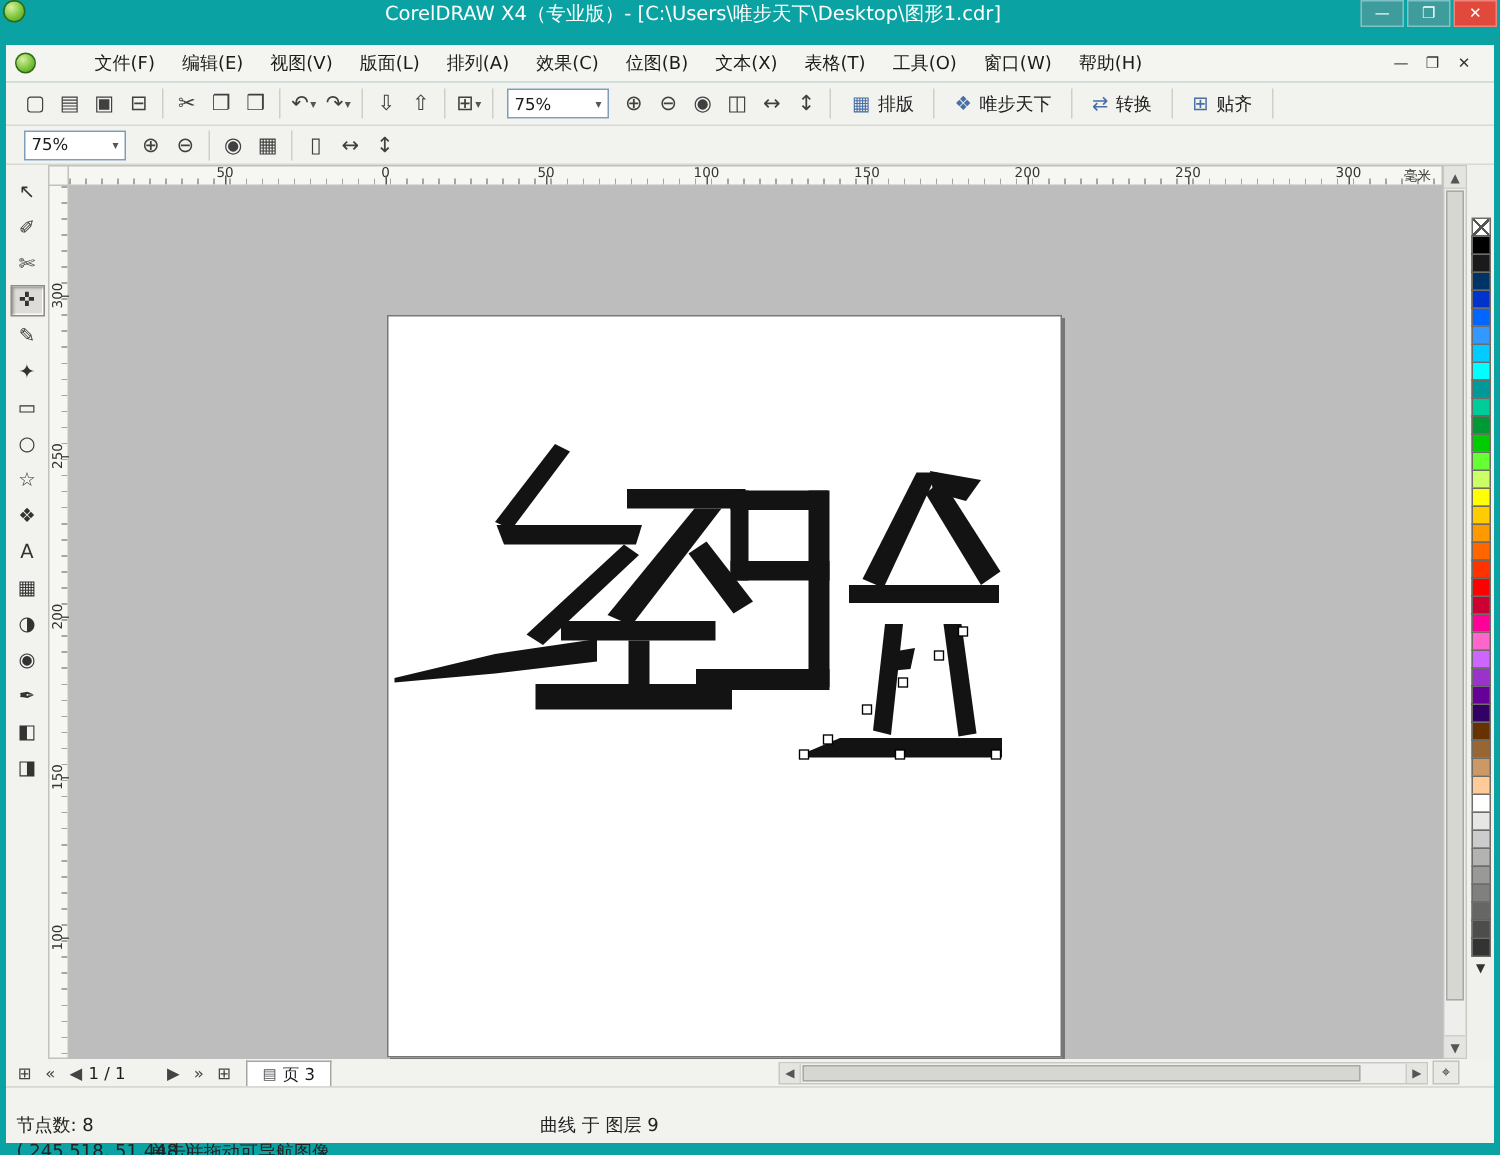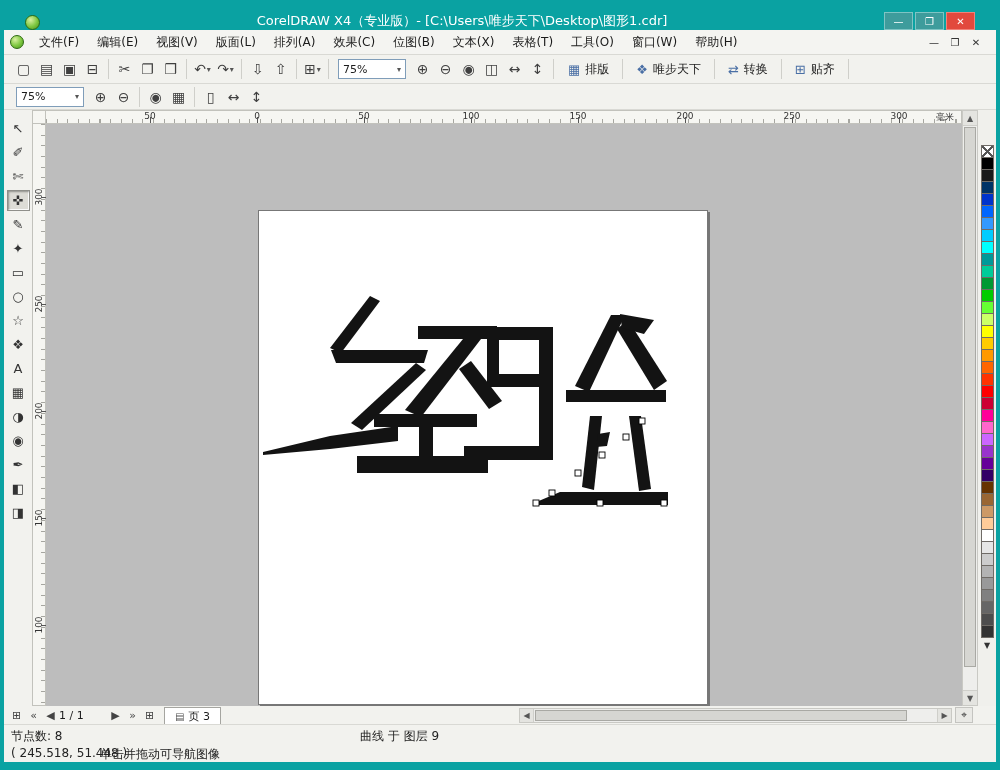--- a/index.html
+++ b/index.html
@@ -3,33 +3,33 @@
 <meta charset="utf-8">
 <style>
   * { box-sizing:border-box; margin:0; padding:0; }
   body { background:#444; }
   .win { position:relative; width:1000px; height:770px; background:#0aa2a2;
          font-family:"DejaVu Sans","Liberation Sans",sans-serif; font-size:12px;
          color:#1b1b1b; overflow:hidden; user-select:none; }
 
   
   .titlebar { position:absolute; left:0; right:0; top:0; height:30px; display:flex;
-              align-items:flex-end; padding:0 25px; color:#fff; }
+              align-items:flex-start; padding:0 2px; color:#fff; }
   .balloon { position:relative; width:15px; height:15px; border-radius:50%;
              background:radial-gradient(circle at 35% 30%, #d8f0a0, #7cc63f 55%, #4f9a22 95%);
              border:1px solid #2e6a12; flex:0 0 auto; }
   .title-text { flex:1; text-align:center; font-size:13px; white-space:nowrap; overflow:hidden; }
   .win-controls { display:flex; gap:2px; }
   .win-btn { width:29px; height:18px; display:flex; align-items:center; justify-content:center;
              font-size:10px; color:#fff; background:#3e9c9c; border:1px solid #7fc4c4; }
   .win-btn.close { background:#e2493d; border-color:#f0837a; }
 
   
   .menubar { position:absolute; left:4px; right:4px; top:30px; height:25px; background:#f4f4f1;
-             border-bottom:1px solid #d9d9d4; display:flex; align-items:center; padding:0 4px; }
+             border-bottom:1px solid #d9d9d4; display:flex; align-items:center; padding:0 4px;gap:24px; }
   .menubar .balloon { width:14px; height:14px; margin:0 6px 0 2px; }
   .menu-items { display:flex; height:100%; align-items:stretch; }
   .menu-item { display:flex; align-items:center; padding:0 9px; font-size:12px; white-space:nowrap; }
   .mdoc-controls { margin-left:auto; display:flex; gap:5px; padding-right:8px; color:#333; font-size:10px; }
   .mdoc-btn { width:16px; text-align:center; }
 
   
   .bar { position:absolute; left:4px; right:4px; background:#f2f2ee; border-bottom:1px solid #d9d9d4;
          display:flex; align-items:center; padding:0 8px; gap:1px; }
   .bar.t1 { top:55px; height:29px; }
@@ -106,21 +106,21 @@
   .hs-btn { position:absolute; top:0; bottom:0; width:14px; display:flex; align-items:center;
             justify-content:center; font-size:8px; color:#555; background:#e4e4e0; }
   .hs-btn.left { left:0; border-right:1px solid #cfcfca; }
   .hs-btn.right { right:0; border-left:1px solid #cfcfca; }
   .hthumb { position:absolute; left:15px; width:372px; top:1px; bottom:1px; background:#d6d6d2; border:1px solid #a9a9a4; }
   .nav-btn { position:absolute; right:23px; top:1px; width:18px; height:16px; display:flex; align-items:center;
              justify-content:center; font-size:10px; color:#333; background:#e9e9e5; border:1px solid #c4c4c0; }
 
   
   .statusbar { position:absolute; left:4px; right:4px; top:725px; height:37px; background:#f2f2ee; font-size:12px; color:#222; }
-  .sb { position:absolute; white-space:nowrap; }
+  .sb { position:absolute; white-space:nowrap;margin-top:14px; }
   .sb-nodes { top:3px; left:7px; }
   .sb-object { top:3px; left:356px; }
   .sb-coords { top:21px; left:7px; }
   .sb-hint { top:21px; left:96px; }
 </style>
 </head>
 <body>
 
 <div class="win">
 

